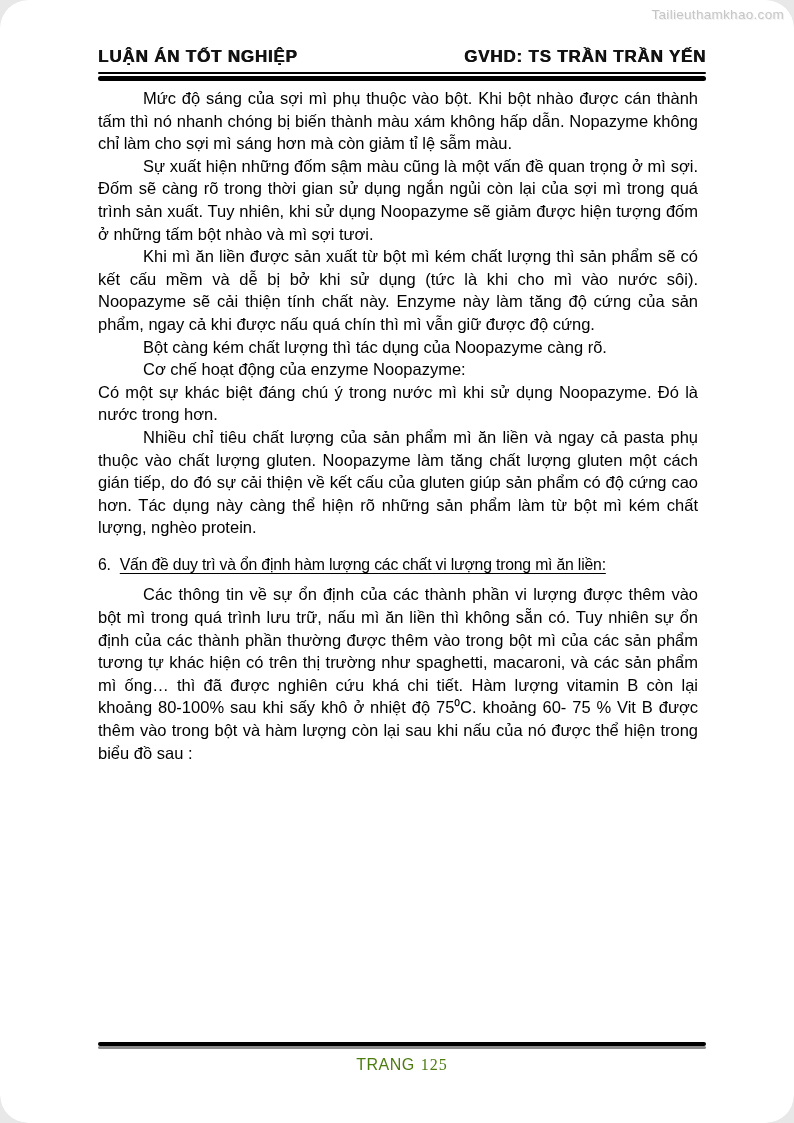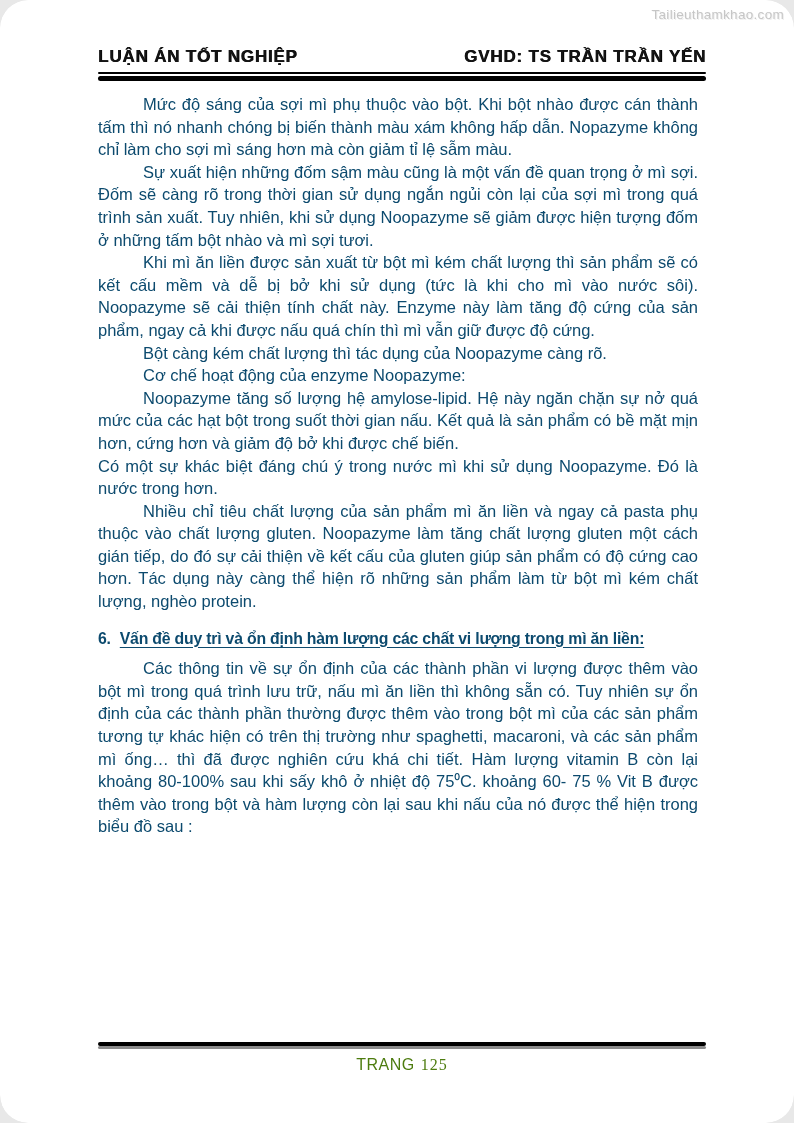--- a/index.html
+++ b/index.html
@@ -23,36 +23,36 @@
     position:absolute; top:47px; left:98px; width:608px;
   }
   .header-row {
     display:flex; justify-content:space-between; align-items:baseline;
     font-weight:bold; font-size:17px; letter-spacing:0.8px;
     text-shadow:0.6px 0 0 #000;
   }
   .header-rule-thin { height:2px; background:#000; margin-top:5px; }
   .header-rule-thick { height:5px; background:#000; margin-top:2px; }
   .content {
-    position:absolute; top:93px; left:98px; width:600px;
+    position:absolute; top:87px; left:98px; width:600px;
     font-size:16.5px; line-height:22.6px;
     text-align:justify; text-justify:inter-word;
-    color:#0c4a6e;
+    color:#000000;
   }
   .para { text-indent:45px; }
   .para.no-indent { text-indent:0; }
   .bullet-item {
     margin:14px 0 9px 26px;
     font-weight:bold; font-size:16.5px;
     text-indent:0; text-align:left;
   }
   .bullet-char { margin-right:14px; font-size:15px; }
   .numbered-heading {
     margin:15px 0 7px 0;
-    font-weight:bold; font-size:15.8px;
+    font-weight:normal; font-size:15.8px;
     letter-spacing:-0.2px;
     white-space:nowrap; text-align:left; text-indent:0;
   }
   .numbered-heading .num { margin-right:9px; }
   .numbered-heading .title { text-decoration:underline; text-underline-offset:3px; }
   .footer {
     position:absolute; top:1042px; left:98px; width:608px;
   }
   .footer-rule-black { height:4px; background:#000; }
   .footer-rule-gray { height:3px; background:#8c8c8c; }
@@ -82,21 +82,20 @@
   </div>
 
   <div class="content">
     <p class="para">Mức độ sáng của sợi mì phụ thuộc vào bột. Khi bột nhào được cán thành tấm thì nó nhanh chóng bị biến thành màu xám không hấp dẫn. Nopazyme không chỉ làm cho sợi mì sáng hơn mà còn giảm tỉ lệ sẫm màu.</p>
     <p class="para">Sự xuất hiện những đốm sậm màu cũng là một vấn đề quan trọng ở mì sợi. Đốm sẽ càng rõ trong thời gian sử dụng ngắn ngủi còn lại của sợi mì trong quá trình sản xuất. Tuy nhiên, khi sử dụng Noopazyme sẽ giảm được hiện tượng đốm ở những tấm bột nhào và mì sợi tươi.</p>
 
 
     <p class="para">Khi mì ăn liền được sản xuất từ bột mì kém chất lượng thì sản phẩm sẽ có kết cấu mềm và dễ bị bở khi sử dụng (tức là khi cho mì vào nước sôi). Noopazyme sẽ cải thiện tính chất này. Enzyme này làm tăng độ cứng của sản phẩm, ngay cả khi được nấu quá chín thì mì vẫn giữ được độ cứng.</p>
     <p class="para">Bột càng kém chất lượng thì tác dụng của Noopazyme càng rõ.</p>
     <p class="para">Cơ chế hoạt động của enzyme Noopazyme:</p>
-    <p class="para">Noopazyme tăng số lượng hệ amylose-lipid. Hệ này ngăn chặn sự nở quá mức của các hạt bột trong suốt thời gian nấu. Kết quả là sản phẩm có bề mặt mịn hơn, cứng hơn và giảm độ bở khi được chế biến.</p>
     <p class="para no-indent">Có một sự khác biệt đáng chú ý trong nước mì khi sử dụng Noopazyme. Đó là nước trong hơn.</p>
     <p class="para">Nhiều chỉ tiêu chất lượng của sản phẩm mì ăn liền và ngay cả pasta phụ thuộc vào chất lượng gluten. Noopazyme làm tăng chất lượng gluten một cách gián tiếp, do đó sự cải thiện về kết cấu của gluten giúp sản phẩm có độ cứng cao hơn. Tác dụng này càng thể hiện rõ những sản phẩm làm từ bột mì kém chất lượng, nghèo protein.</p>
 
     <div class="numbered-heading">
       <span class="num">6.</span><span class="title">Vấn đề duy trì và ổn định hàm lượng các chất vi lượng trong mì ăn liền:</span>
     </div>
 
     <p class="para">Các thông tin về sự ổn định của các thành phần vi lượng được thêm vào bột mì trong quá trình lưu trữ, nấu mì ăn liền thì không sẵn có. Tuy nhiên sự ổn định của các thành phần thường được thêm vào trong bột mì của các sản phẩm tương tự khác hiện có trên thị trường như spaghetti, macaroni, và các sản phẩm mì ống… thì đã được nghiên cứu khá chi tiết. Hàm lượng vitamin B còn lại khoảng 80-100% sau khi sấy khô ở nhiệt độ 75⁰C. khoảng 60- 75 % Vit B được thêm vào trong bột và hàm lượng còn lại sau khi nấu của nó được thể hiện trong biểu đồ sau :</p>
   </div>
 

